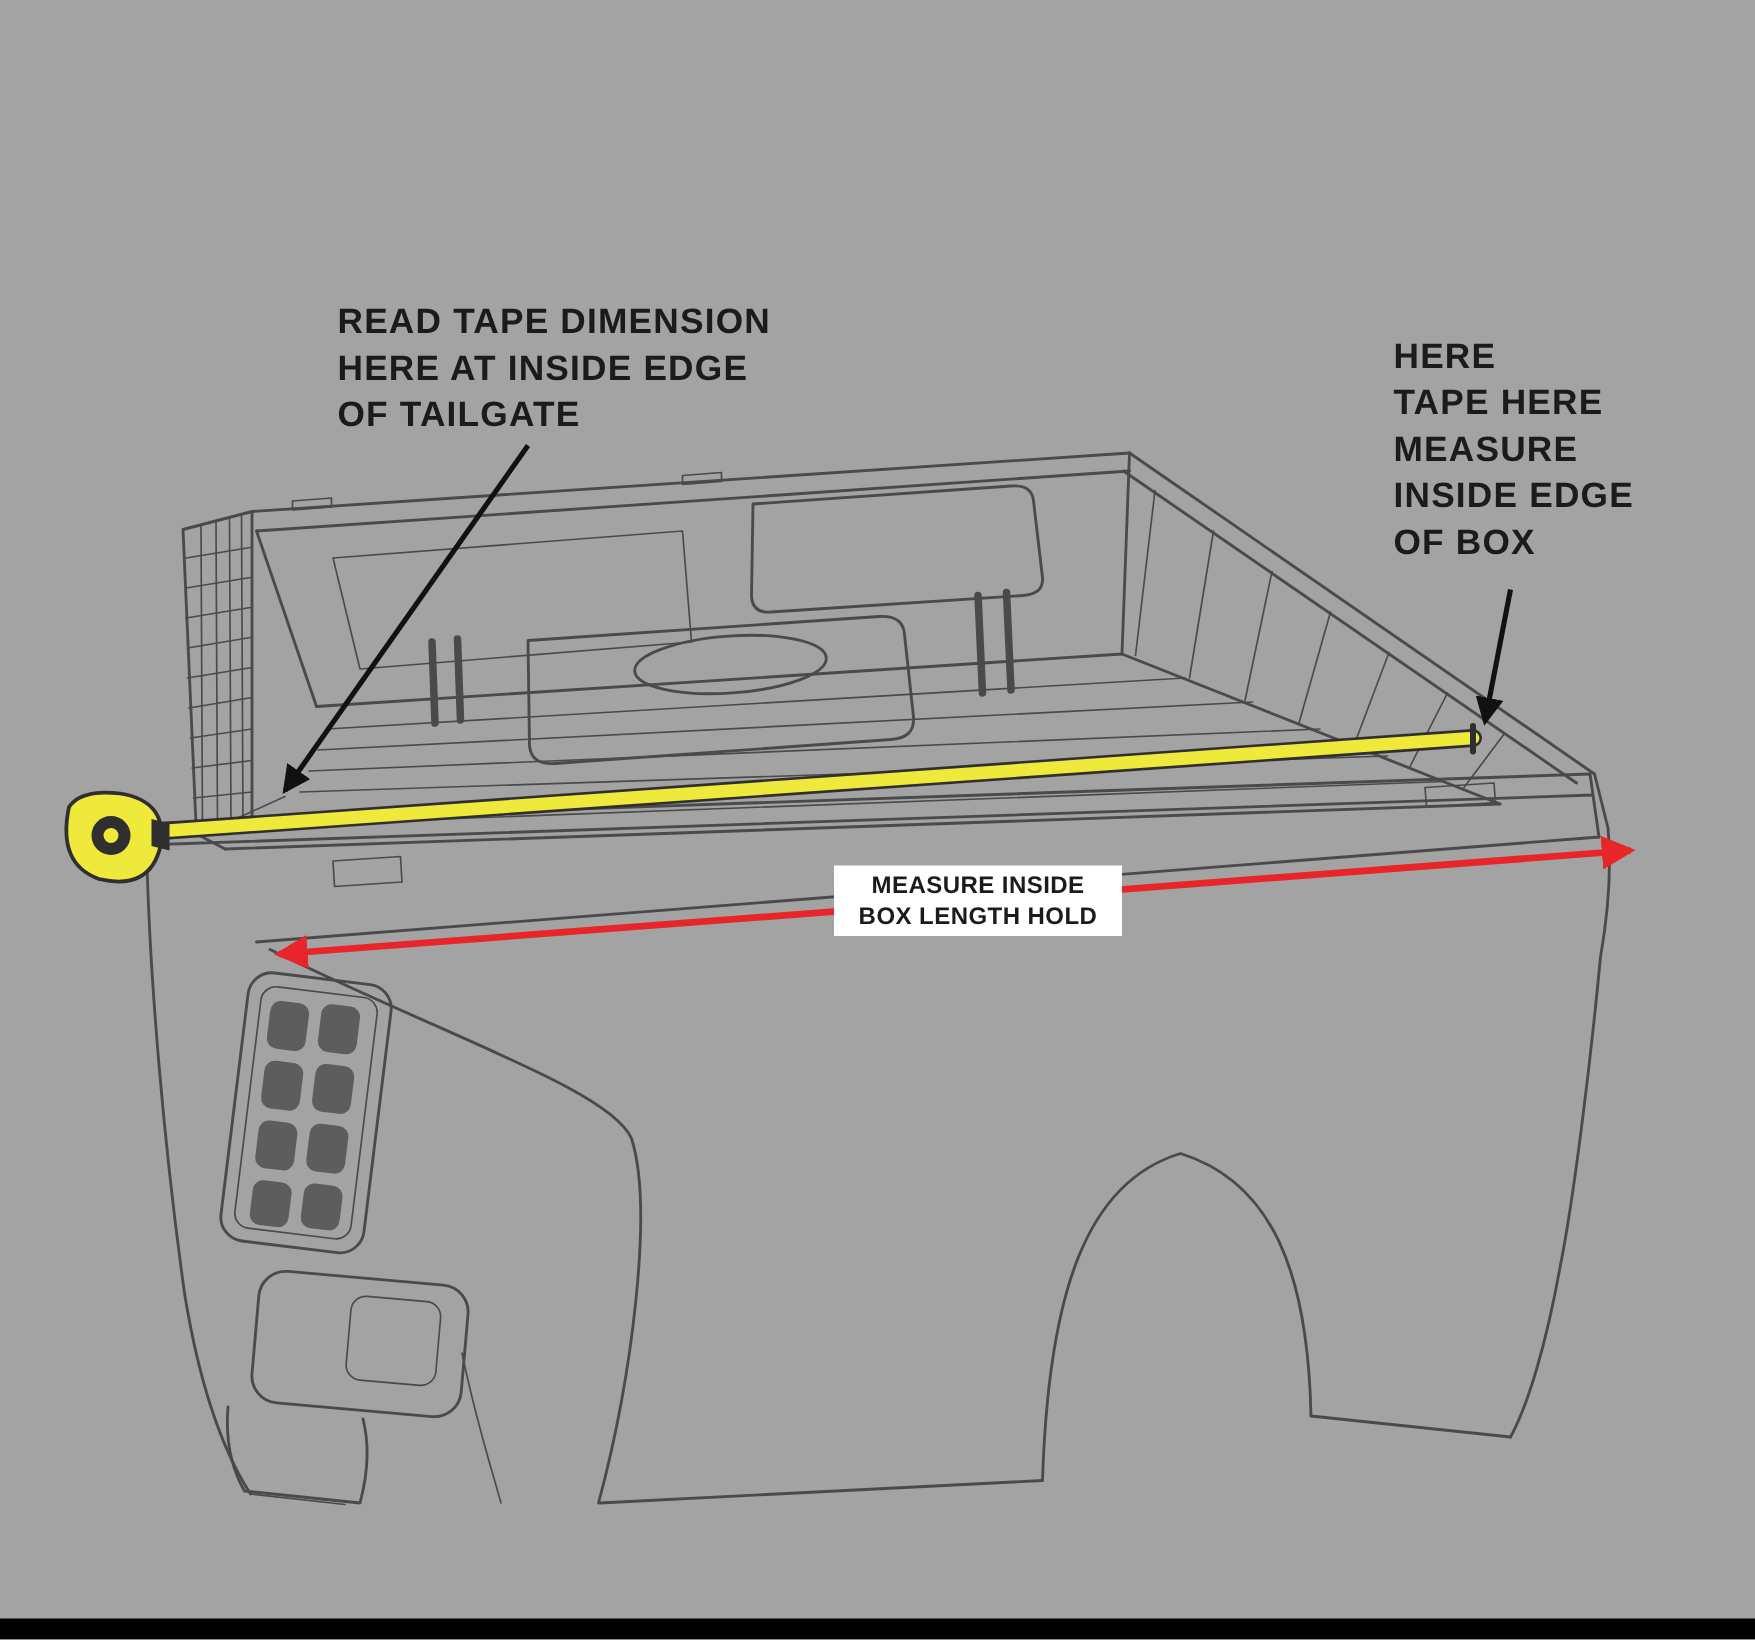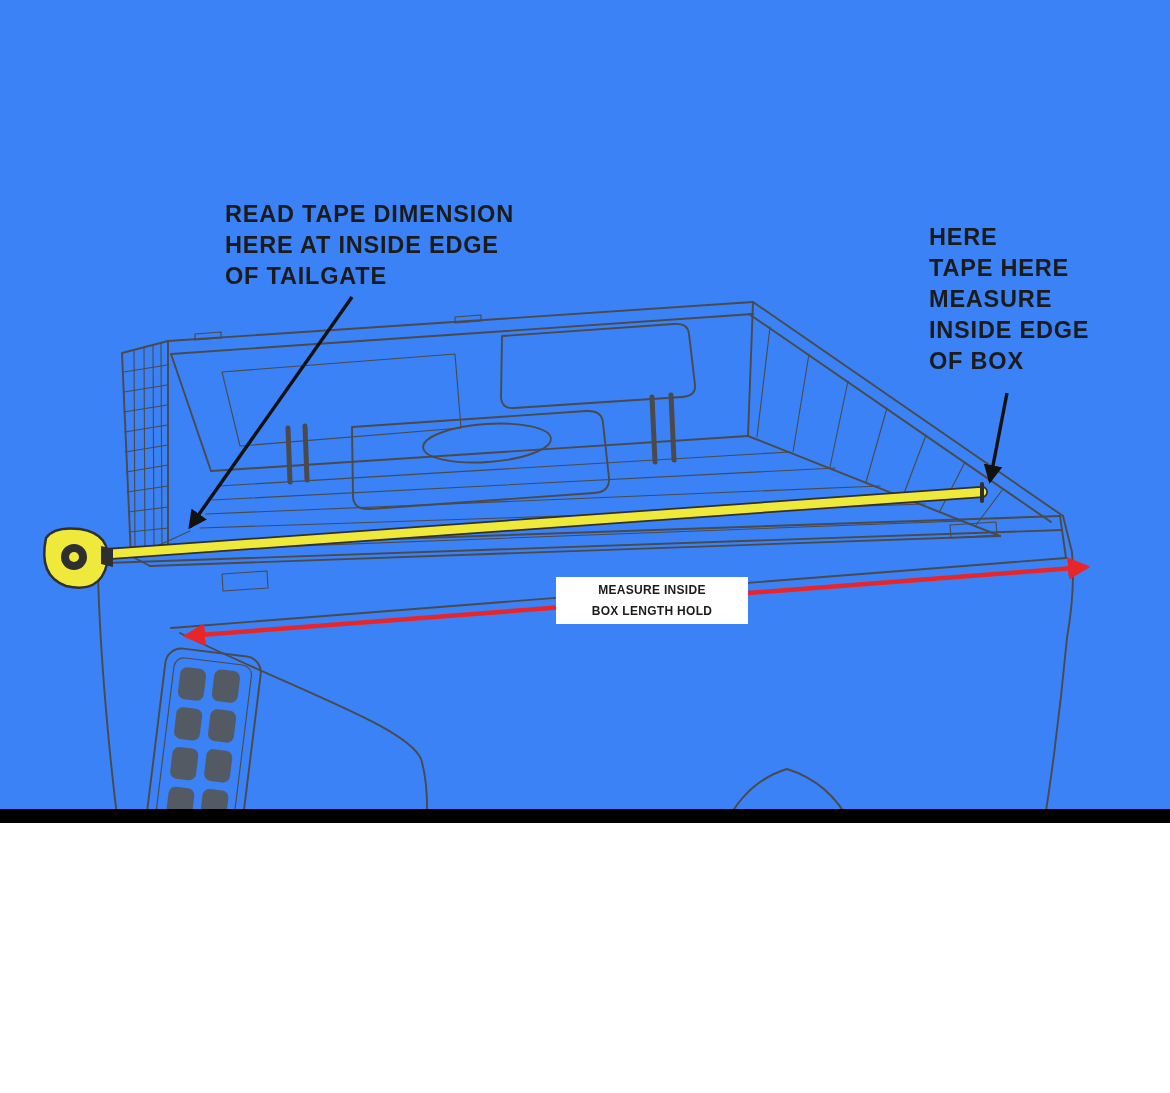--- a/index.html
+++ b/index.html
@@ -6,21 +6,21 @@
     --tape-yellow:#efe93c;
     --tape-dark:#2f2f2f;
     --arrow-red:#e8262a;
     --line-gray:#4a4a4a;
     --text-black:#1b1b1b;
     --slat-gray:#575757;
     --bar-black:#000000;
   }
   *{margin:0;padding:0;box-sizing:border-box;}
   body{background:#ffffff;font-family:"Liberation Sans",sans-serif;}
-  .canvas{position:relative;width:1170px;height:823px;background:#3b82f6;overflow:hidden;}
+  .canvas{position:relative;width:1170px;height:1093px;background:#a3a3a3;overflow:hidden;}
   .svg-layer{position:absolute;left:0;top:0;width:1170px;height:1093px;}
 
   
   .ln{fill:none;stroke:var(--line-gray,#4a4a4a);stroke-width:1.9;stroke-linecap:round;stroke-linejoin:round;}
   .ln-thin{stroke-width:1.1;}
   .cleat{fill:none;stroke:var(--line-gray,#4a4a4a);stroke-width:5;stroke-linecap:round;}
   .slat{fill:var(--slat-gray,#575757);stroke:none;opacity:.92;}
   .tape-edge{fill:none;stroke:var(--tape-dark,#2f2f2f);stroke-width:12;stroke-linecap:round;}
   .tape-line{fill:none;stroke:var(--tape-yellow,#efe93c);stroke-width:8.5;stroke-linecap:round;}
   .hook{fill:none;stroke:var(--tape-dark,#2f2f2f);stroke-width:4;stroke-linecap:round;}
@@ -29,21 +29,21 @@
   .dot{fill:var(--tape-yellow,#efe93c);}
   .dark-exit{fill:var(--tape-dark,#2f2f2f);}
   .red{fill:none;stroke:var(--arrow-red,#e8262a);stroke-width:4.5;}
   .blk-arrow{fill:none;stroke:#111111;stroke-width:3.4;}
   .mk-red{fill:var(--arrow-red,#e8262a);}
   .mk-blk{fill:#111111;}
 
   
   .label{position:absolute;font-weight:bold;color:var(--text-black,#1b1b1b);font-size:23.5px;line-height:31px;letter-spacing:0.8px;white-space:nowrap;}
   .label span{display:block;}
-  .measure-label{position:absolute;background:#ffffff;color:var(--text-black,#1b1b1b);font-weight:bold;font-size:12px;line-height:21px;letter-spacing:0.3px;text-align:center;display:flex;flex-direction:column;justify-content:center;}
+  .measure-label{position:absolute;background:#ffffff;color:var(--text-black,#1b1b1b);font-weight:bold;font-size:16px;line-height:21px;letter-spacing:0.3px;text-align:center;display:flex;flex-direction:column;justify-content:center;}
   .measure-label span{display:block;}
   .bottom-bar{position:absolute;left:0;bottom:0;width:100%;height:14px;background:var(--bar-black,#000);}
 </style>
 </head>
 <body>
 
 <div class="canvas">
 
   <svg class="svg-layer" viewBox="0 0 1170 1093" xmlns="http://www.w3.org/2000/svg">
     <defs>

